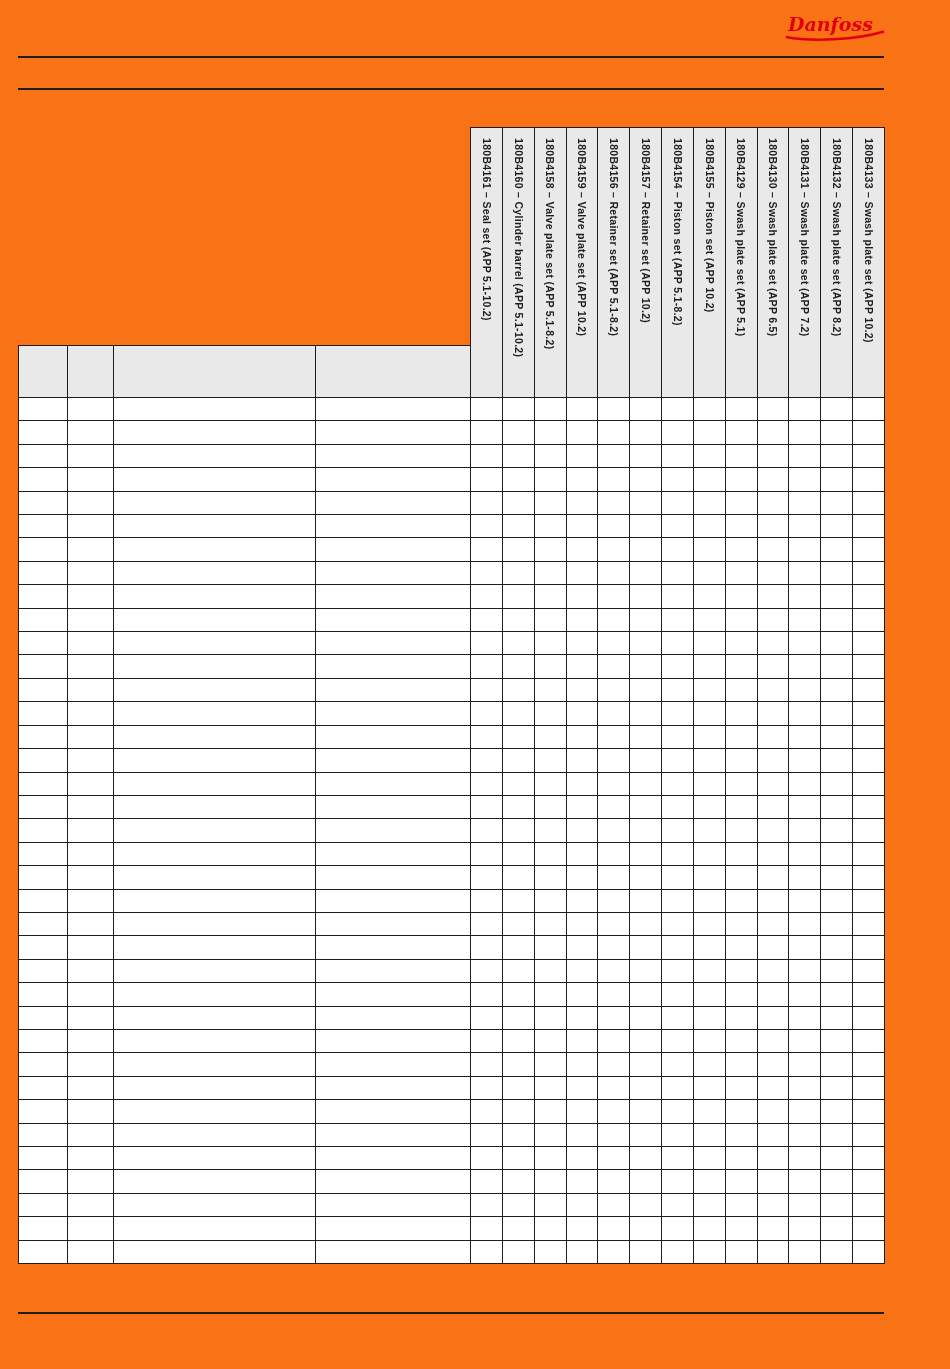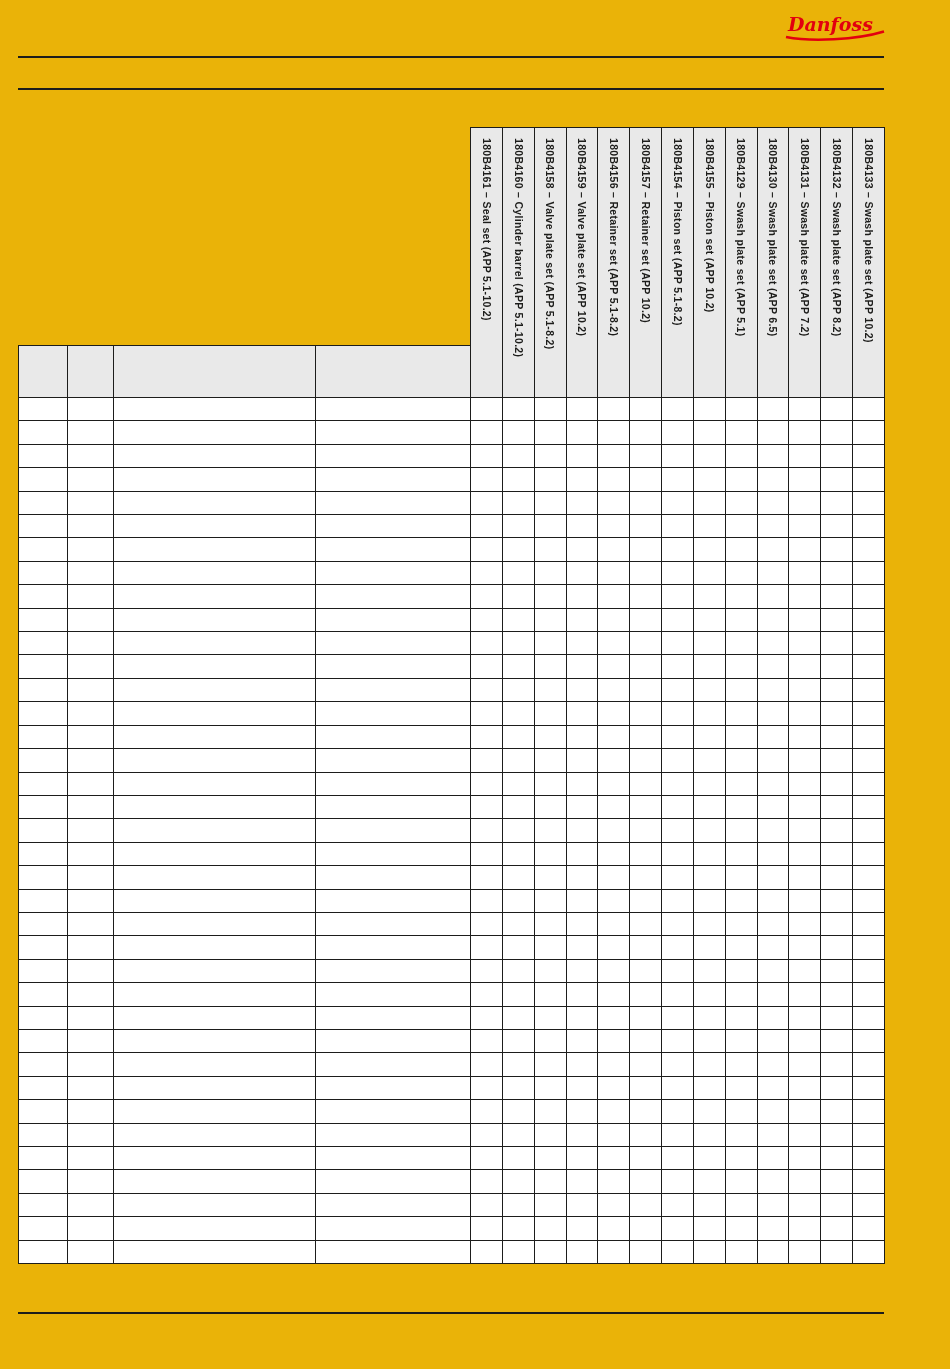--- a/index.html
+++ b/index.html
@@ -1,20 +1,20 @@
 <!DOCTYPE html>
 <html><head>
 <meta charset="utf-8">
 <style>
   html, body { margin: 0; padding: 0; background: #fff; }
   .page {
     position: relative;
     width: 950px;
     height: 1369px;
-    background: #eab308;
+    background: #f97316;
     font-family: "Liberation Sans", sans-serif;
     overflow: hidden;
   }
   .rule {
     position: absolute;
     left: 18px;
     width: 866px;
     height: 2px;
     background: #1d1d1b;
   }

